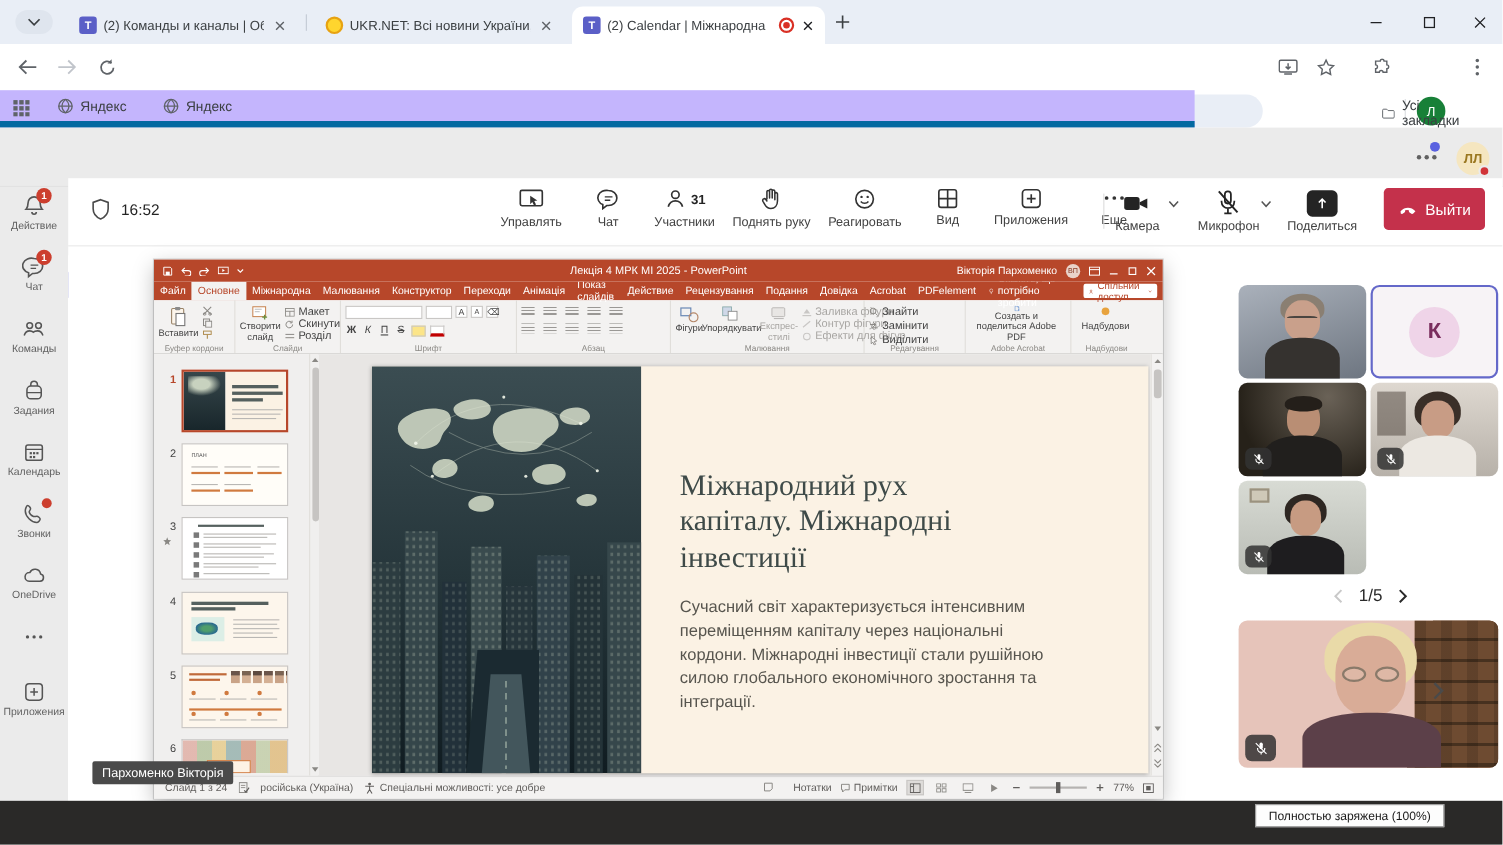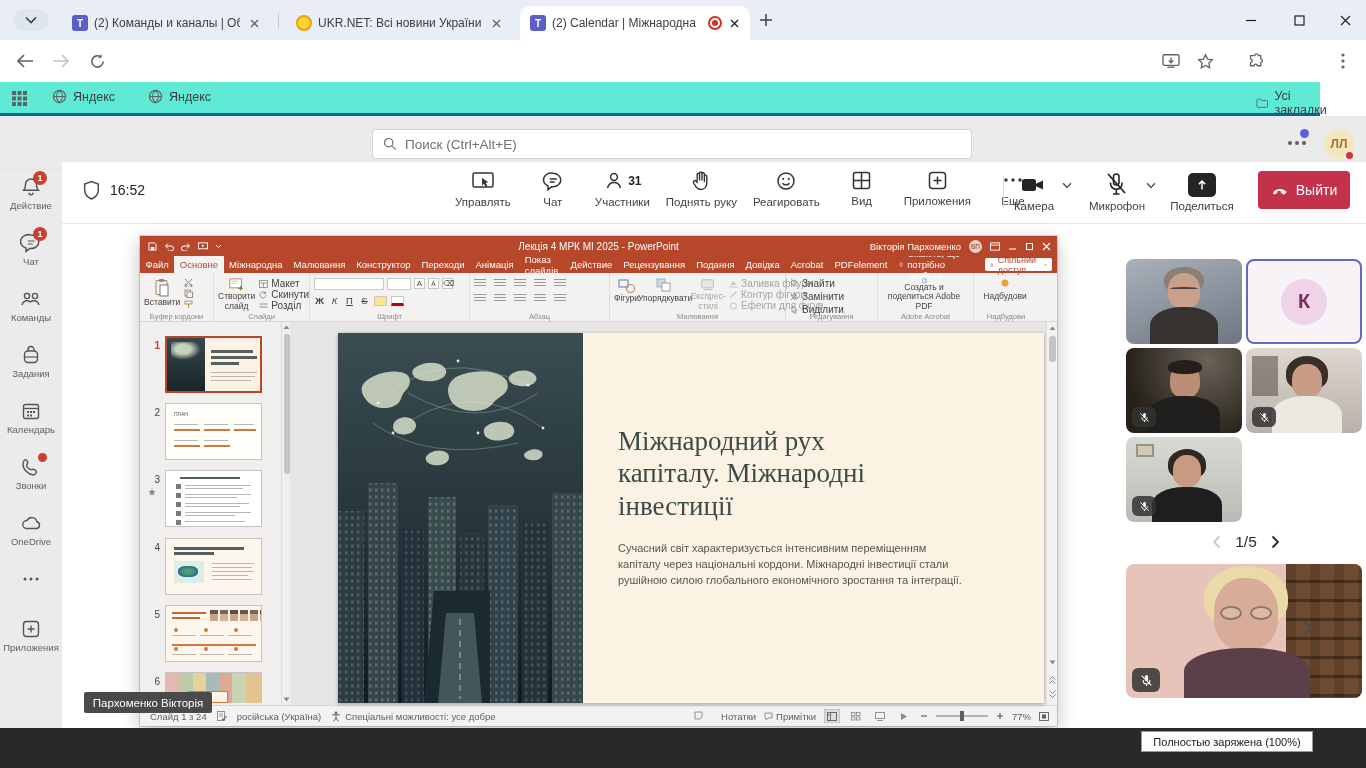--- a/index.html
+++ b/index.html
@@ -19,21 +19,21 @@
 .favukr{width:16px;height:16px;border-radius:50%;background:#ffd52e;border:2px solid #e7a212;flex:0 0 auto}
 .recdot{width:14px;height:14px;border-radius:50%;border:2px solid #d93025;display:flex;align-items:center;justify-content:center;flex:0 0 auto}
 .recdot i{width:6px;height:6px;border-radius:50%;background:#d93025}
 .closex{width:16px;height:16px;border-radius:50%;display:flex;align-items:center;justify-content:center;flex:0 0 auto}
 .winctl{position:absolute;top:0;height:40px;width:46px;display:flex;align-items:center;justify-content:center}
 #toolbar{position:absolute;left:0;top:40px;width:1366px;height:42px;background:#fff}
 .navi{position:absolute;top:8px;width:26px;height:26px;display:flex;align-items:center;justify-content:center}
 #urlpill{position:absolute;left:118px;top:46px;width:1030px;height:30px;border-radius:15px;background:#e9eef6;display:flex;align-items:center}
 .camperm{width:22px;height:22px;border-radius:50%;background:#1a73e8;margin-left:6px;display:flex;align-items:center;justify-content:center}
 #urltext{font-size:13.5px;color:#1f1f1f;margin-left:10px}
-#bookmarks{position:absolute;left:0;top:82px;width:1320px;height:34px;background:#5eead4;border-bottom:3px solid #0369a1}
+#bookmarks{position:absolute;left:0;top:82px;width:1086px;height:34px;background:#c4b5fd;border-bottom:6px solid #0369a1}
 .bmitem{position:absolute;top:7px;display:flex;align-items:center;gap:6px;font-size:12.5px;color:#3c4043}
 .vsep{position:absolute;width:1px;background:#dadce0}
 .avatarL{width:26px;height:26px;border-radius:50%;background:#188038;color:#fff;font-size:12px;display:flex;align-items:center;justify-content:center}
 
 #tmtop{position:absolute;left:0;top:116px;width:1366px;height:54px;background:#ebebeb;border-bottom:1px solid #e2e2e2}
 .waffle{position:absolute;left:22px;top:133px;width:20px;height:20px;display:grid;grid-template-columns:repeat(3,4px);grid-template-rows:repeat(3,4px);gap:3px}
 .waffle i{background:#616161;border-radius:1px}
 .tmslogo{position:absolute;left:60px;top:130px;width:26px;height:26px;border-radius:6px;background:#5b5fc7;color:#fff;font-weight:bold;font-size:14px;display:flex;align-items:center;justify-content:center}
 #tmsearch{position:absolute;left:372px;top:129px;width:600px;height:30px;background:#fff;border:1px solid #d4d4d4;border-radius:4px;display:flex;align-items:center;gap:8px;padding:0 10px;font-size:13.5px;color:#707070}
 .tmdots{position:absolute;left:1288px;top:141px;width:4px;height:4px;border-radius:50%;background:#616161;box-shadow:7px 0 #616161,14px 0 #616161}
@@ -87,21 +87,21 @@
 .thnum{position:absolute;left:6px;width:14px;text-align:right;font-size:10px;color:#444}
 .thumb{position:absolute;left:25px;width:97px;height:57px;background:#fff;border:1px solid #c6c4c2;overflow:hidden}
 .thumb.sel{border:2px solid #b7472a}
 .tline{position:absolute;background:#b9b7b4;height:2px}
 .dline{position:absolute;background:#55605e;height:3px}
 .oline{position:absolute;background:#d07a3f;height:1.5px}
 #editor{position:relative;flex:1;background:#e8e6e4}
 #canvas{position:absolute;left:48px;top:11px;width:706px;height:370px;background:#fbf2e4;box-shadow:0 1px 4px rgba(0,0,0,.3)}
 #slideimg{position:absolute;left:0;top:0;width:245px;height:370px}
 #slidetitle{position:absolute;left:280px;top:92px;width:300px;font-family:"Liberation Serif",serif;font-size:27px;line-height:1.2;color:#3e4a48}
-#slidebody{position:absolute;left:280px;top:208px;width:348px;font-size:11px;line-height:1.45;color:#57554e}
+#slidebody{position:absolute;left:280px;top:208px;width:348px;font-size:15px;line-height:1.45;color:#57554e}
 #vsb{position:relative;width:11px;background:#f3f2f1;border-left:1px solid #e0deda}
 .sbarr{position:absolute;left:0;width:11px;height:12px;display:flex;align-items:center;justify-content:center}
 .sbthumb{position:absolute;left:2px;width:7px;border-radius:3px;background:#c6c4c2}
 #ppt-status{height:21px;background:#f3f2f1;border-top:1px solid #d8d6d4;display:flex;align-items:center;font-size:9.5px;color:#605e5c}
 #ppt-status .lft{display:flex;align-items:center;gap:10px;padding-left:10px}
 #ppt-status .rgt{margin-left:auto;display:flex;align-items:center;gap:8px;padding-right:8px}
 .vwic{width:16px;height:14px;display:flex;align-items:center;justify-content:center}
 .vwic.on{background:#dedcda;border:1px solid #c8c6c4}
 .ztrack{width:52px;height:2px;background:#b5b3b1;position:relative}
 .zthumb{position:absolute;left:24px;top:-4px;width:4px;height:10px;background:#605e5c}
@@ -287,27 +287,20 @@
         <i></i>
         <i></i>
         <i></i>
         <i></i>
         <i></i>
         <i></i>
         <i></i>
         <i></i>
       </div>
     <div class="tmslogo">T</div>
-  </div>
-  <div id="tmsearch">
-    <svg width="14" height="14" viewBox="0 0 16 16">
-        <circle cx="6.5" cy="6.5" r="4.8" fill="none" stroke="#707070" stroke-width="1.4"></circle>
-        <path d="M10.2 10.2 14.5 14.5" stroke="#707070" stroke-width="1.4"></path>
-      </svg>
-    <span>Поиск (Ctrl+Alt+E)</span>
   </div>
   <div class="tmdots"></div>
   <div class="tmnotif"></div>
   <div class="tmavatar">
       <span>ЛЛ</span>
     </div>
   <div class="tmstatus"></div>
 
   <div id="meetbar">
     <div class="abs" style="left:20px;top:18px">

